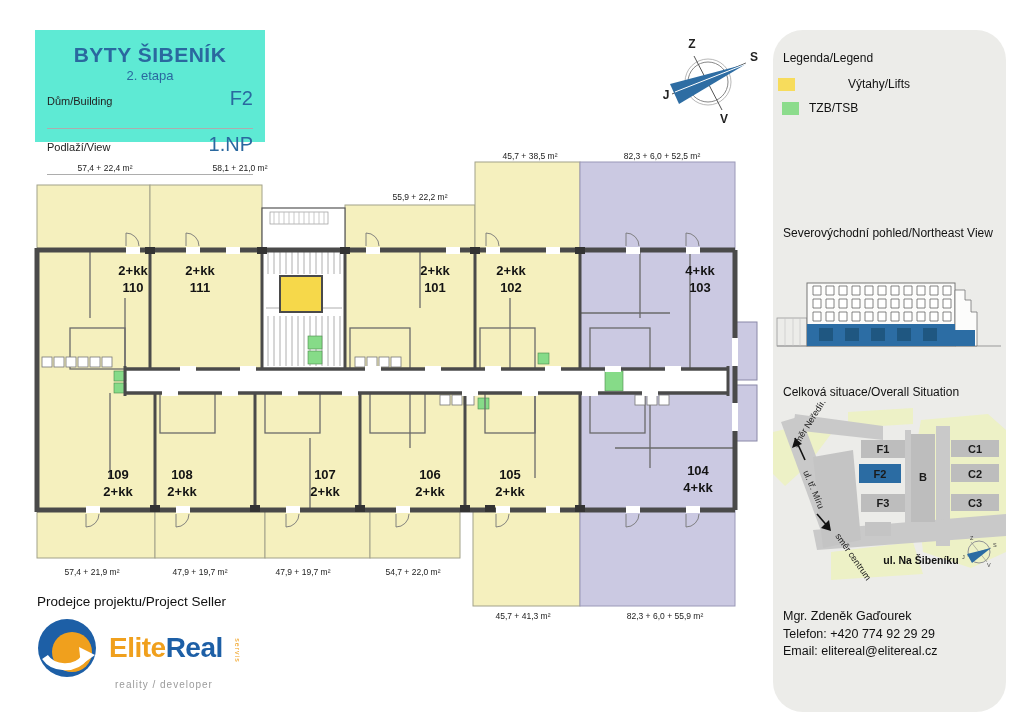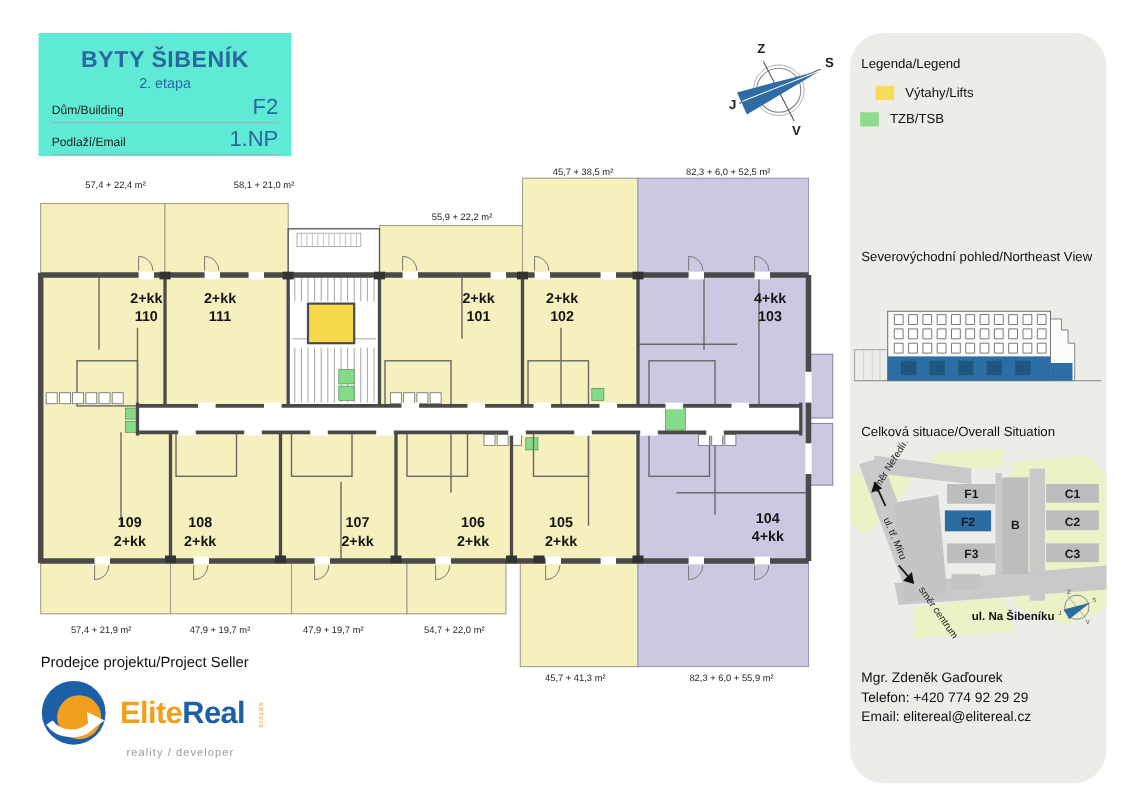--- a/index.html
+++ b/index.html
@@ -5,21 +5,21 @@
   html,body{margin:0;padding:0;background:#fff;}
   .canvas{position:relative;width:1024px;height:724px;background:#ffffff;
           font-family:"Liberation Sans",sans-serif;overflow:hidden;}
   .abs{position:absolute;}
   
   .hdr{left:35px;top:30px;width:230px;height:112px;background:#5eead4;}
   .hdr-title{margin-top:13px;text-align:center;font-weight:bold;font-size:21px;
              letter-spacing:0.5px;color:#2A689F;}
   .hdr-sub{text-align:center;font-size:13px;color:#2A689F;margin-top:1px;}
   .hdr-row{display:flex;justify-content:space-between;align-items:flex-end;
-           margin:4px 12px 0 12px;border-bottom:1px solid #ADADAD;padding-bottom:1px;}
+           margin:4px 12px 0 12px;border-bottom:1px solid #ADADAD;padding-bottom:18px;}
   .hdr-label{font-size:11px;color:#222;padding-bottom:3px;}
   .hdr-value{font-size:20px;color:#2A689F;}
   
   .sidebar{left:773px;top:30px;width:233px;height:682px;background:#ECECE9;border-radius:30px;}
   .sb-title{position:absolute;left:10px;font-size:12px;color:#111;white-space:nowrap;}
   .legend-item{position:absolute;display:flex;align-items:center;}
   .swatch{width:17px;height:13px;margin-right:10px;}
   .swatch-yellow{background:#F7DC5C;}
   .swatch-green{background:#8CDC8C;}
   .legend-label{font-size:12px;color:#111;}
@@ -52,21 +52,21 @@
 <div class="canvas">
 
   <div class="abs hdr">
     <div class="hdr-title">BYTY ŠIBENÍK</div>
     <div class="hdr-sub">2. etapa</div>
     <div class="hdr-row">
       <span class="hdr-label">Dům/Building</span>
       <span class="hdr-value">F2</span>
     </div>
     <div class="hdr-row">
-      <span class="hdr-label">Podlaží/Email</span>
+      <span class="hdr-label">Podlaží/View</span>
       <span class="hdr-value">1.NP</span>
     </div>
   </div>
 
   <svg class="abs" style="left:660px;top:34px;" width="104" height="94" viewBox="0 0 104 94">
     <circle cx="48" cy="48" r="20" fill="none" stroke="#888" stroke-width="1"></circle>
     <circle cx="48" cy="48" r="23" fill="none" stroke="#999" stroke-width="0.7"></circle>
     <line x1="34" y1="22" x2="62" y2="76" stroke="#555" stroke-width="1"></line>
     <line x1="12" y1="60" x2="86" y2="29" stroke="#555" stroke-width="1"></line>
     <polygon points="86,30 10,50 19,70" fill="#2E6DA3"></polygon>
@@ -312,21 +312,21 @@
       <text class="dimlbl" x="273" y="427">47,9 + 19,7 m²</text>
       <text class="dimlbl" x="383" y="427">54,7 + 22,0 m²</text>
       <text class="dimlbl" x="493" y="471">45,7 + 41,3 m²</text>
       <text class="dimlbl" x="635" y="471">82,3 + 6,0 + 55,9 m²</text>
     </g>
   </svg>
 
   <div class="abs sidebar">
 
     <div class="sb-title" style="top:21px;">Legenda/Legend</div>
-    <div class="legend-item" style="left:23px;top:47px;">
+    <div class="legend-item" style="left:5px;top:47px;gap:43px;">
       <span class="swatch swatch-yellow"></span>
       <span class="legend-label">Výtahy/Lifts</span>
     </div>
     <div class="legend-item" style="left:9px;top:71px;">
       <span class="swatch swatch-green"></span>
       <span class="legend-label">TZB/TSB</span>
     </div>
 
     <div class="sb-title" style="top:196px;">Severovýchodní pohled/Northeast View</div>
 

